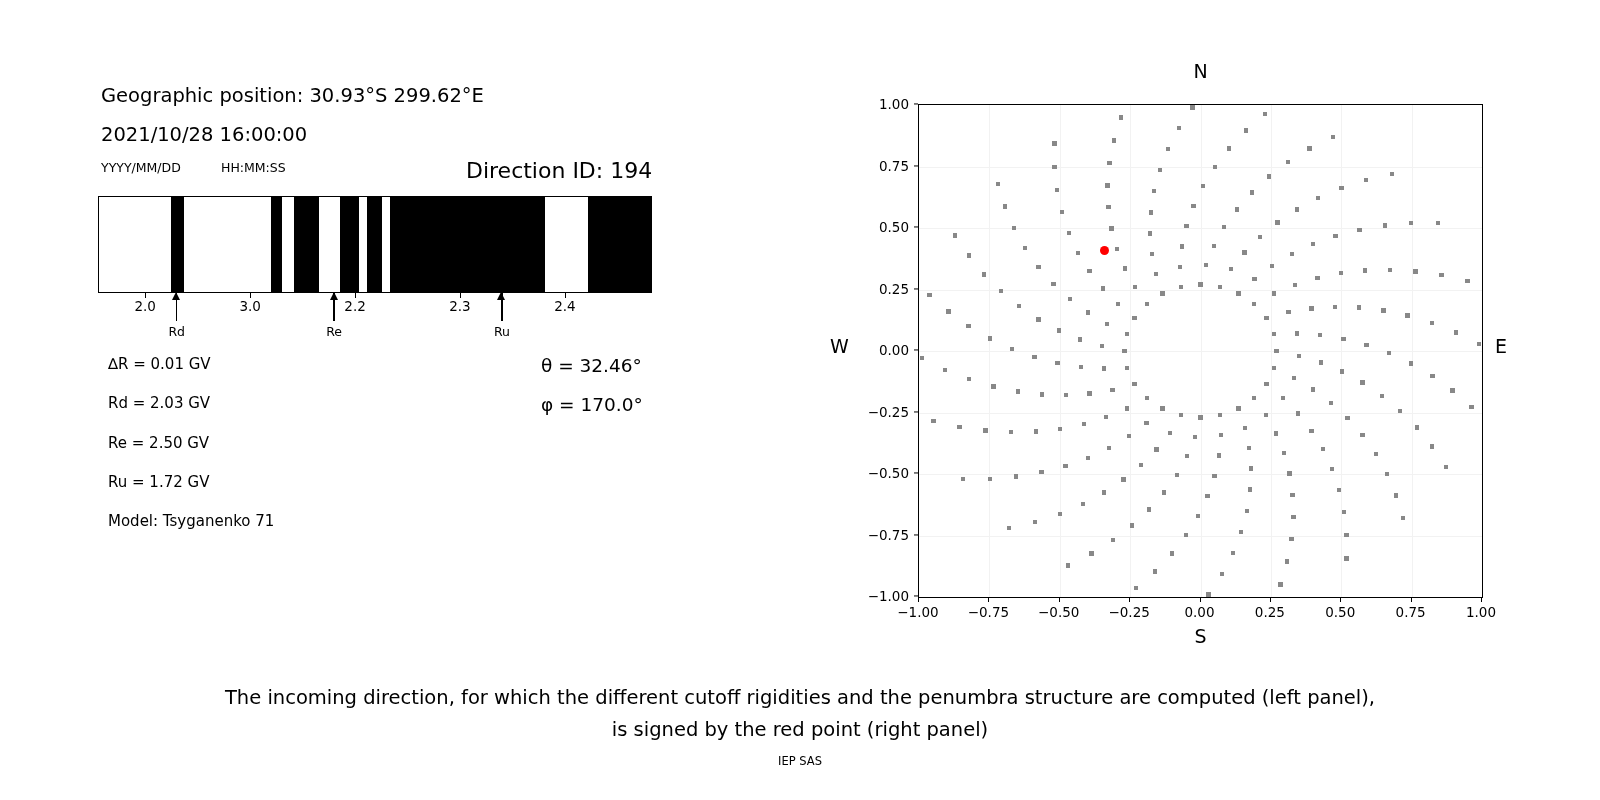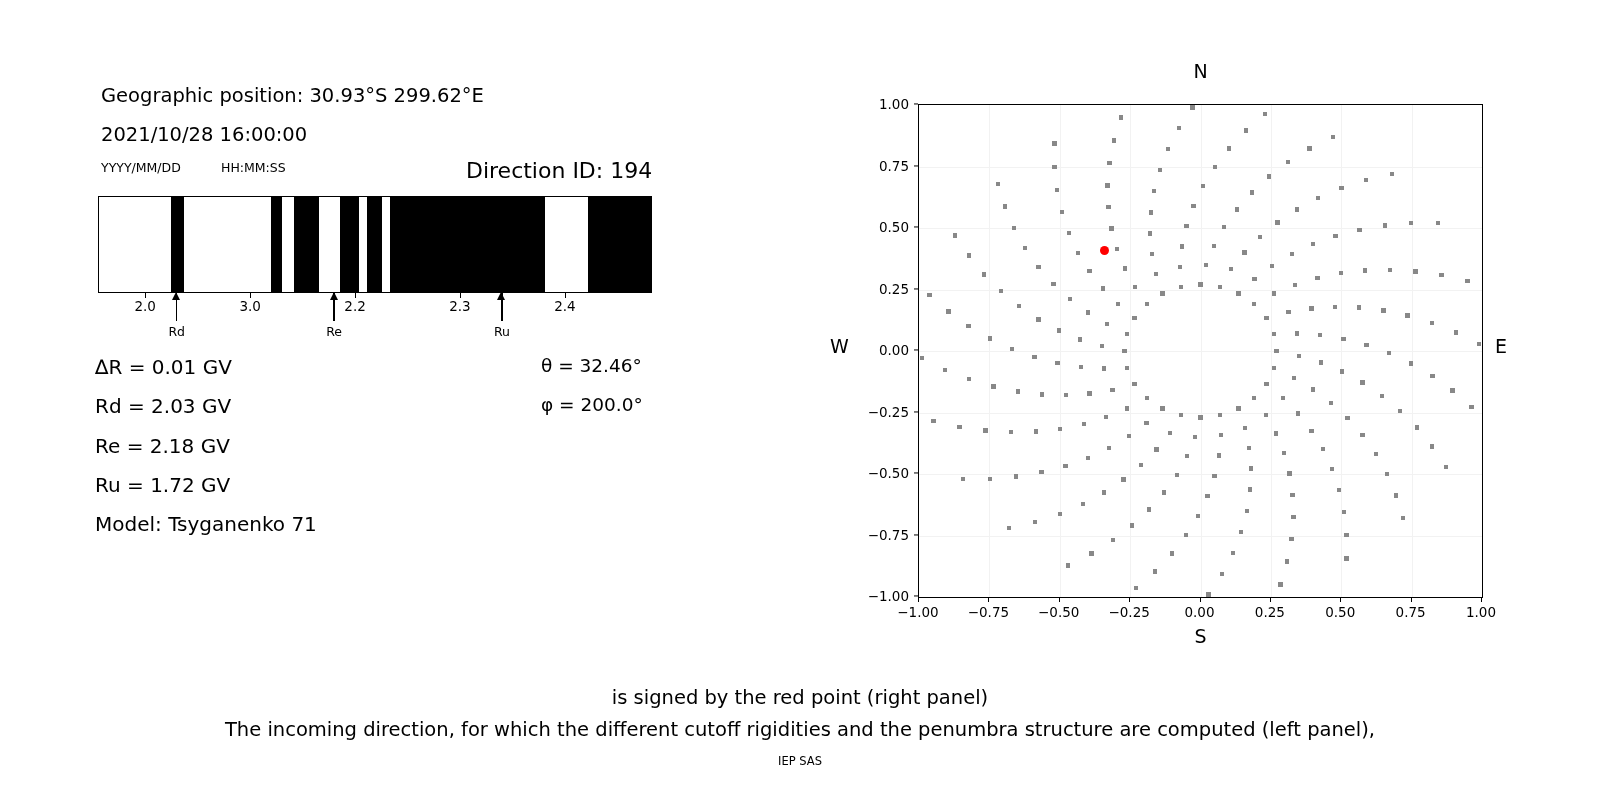--- a/index.html
+++ b/index.html
@@ -121,22 +121,22 @@
     position: absolute;
     left: 50%;
     top: 31px;
     transform: translateX(-50%);
     font-size: 12.5px;
     white-space: nowrap;
   }
 
   
   .value-left {
-    left: 95px;
-    font-size: 20px;
+    left: 108px;
+    font-size: 15px;
   }
   .value-right {
     left: 541px;
     font-size: 18.5px;
   }
   .v0 { top: 355px; }
   .v1 { top: 394px; }
   .v2 { top: 434px; }
   .v3 { top: 473px; }
   .v4 { top: 512px; }
@@ -310,26 +310,26 @@
       </div>
       <div class="arrow-marker" style="left: 501.958px;">
         <div class="arrow-shaft"></div>
         <div class="arrow-head"></div>
         <div class="arrow-label">Ru</div>
       </div>
     </div>
 
   <div class="txt value-left v0">∆R = 0.01 GV</div>
   <div class="txt value-left v1">Rd = 2.03 GV</div>
-  <div class="txt value-left v2">Re = 2.18 GV</div>
+  <div class="txt value-left v2">Re = 2.50 GV</div>
   <div class="txt value-left v3">Ru = 1.72 GV</div>
   <div class="txt value-left v4">Model: Tsyganenko 71</div>
 
   <div class="txt value-right v0">θ = 32.46°</div>
-  <div class="txt value-right v1">φ = 200.0°</div>
+  <div class="txt value-right v1">φ = 170.0°</div>
 </div>
 
 <div id="right-panel">
   <div id="compass-n">N</div>
   <div id="compass-s">S</div>
   <div id="compass-w">W</div>
   <div id="compass-e">E</div>
 
   <div id="polar-frame">
       <div class="gridline-v" style="left: 70.375px; background: rgb(242, 242, 242);"></div>
@@ -624,17 +624,17 @@
       <div class="xtick-label" style="left: 500.25px; top: 564px;">0.50</div>
       <div class="xtick-mark" style="left: 500.25px; top: 557px;"></div>
       <div class="xtick-label" style="left: 570.625px; top: 564px;">0.75</div>
       <div class="xtick-mark" style="left: 570.625px; top: 557px;"></div>
       <div class="xtick-label" style="left: 641px; top: 564px;">1.00</div>
       <div class="xtick-mark" style="left: 641px; top: 557px;"></div>
     </div>
 </div>
 
 <div id="caption">
+  <span id="caption-line-1">The incoming direction, for which the different cutoff rigidities and the penumbra structure are computed (left panel),</span>
   <span id="caption-line-2">is signed by the red point (right panel)</span>
-  <span id="caption-line-1">The incoming direction, for which the different cutoff rigidities and the penumbra structure are computed (left panel),</span>
 </div>
 
 <div id="footer-credit">IEP SAS</div>
 
 </body></html>

